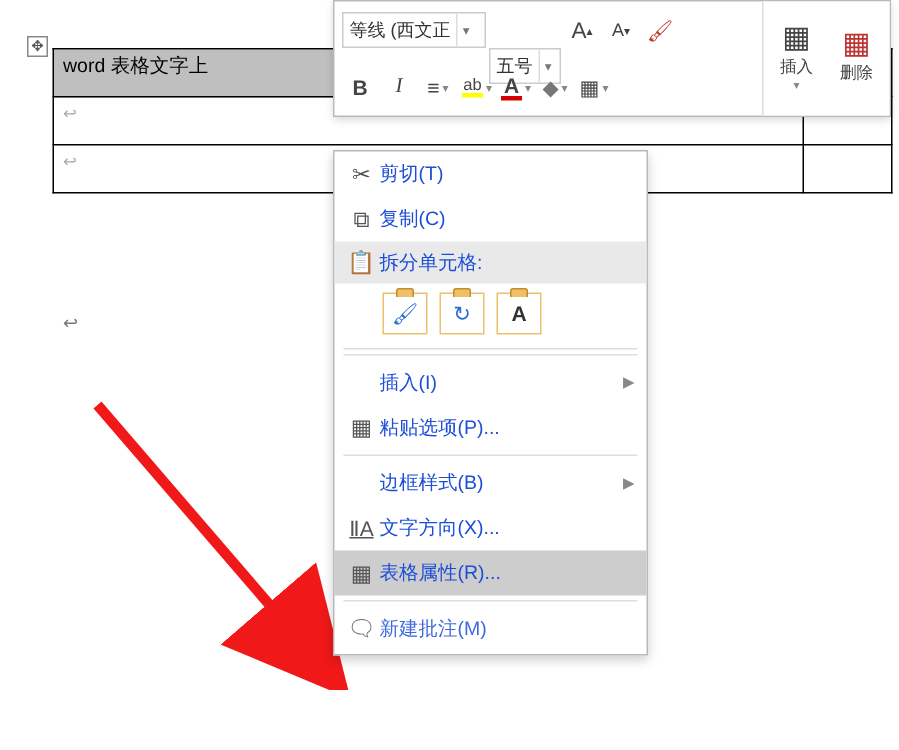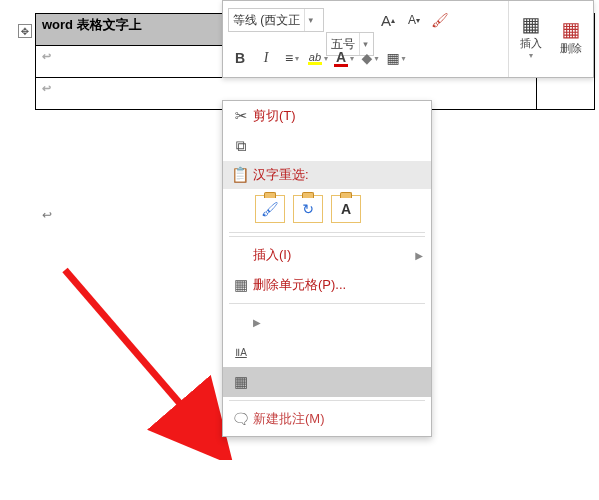--- a/index.html
+++ b/index.html
@@ -11,23 +11,22 @@
     font-family: "Microsoft YaHei", "SimSun", sans-serif;
     font-size: 13px;
     color: #333;
     position: relative;
     overflow: hidden;
   }
   
   .doc {
     position: absolute;
     left: 35px;
-    top: 13px;
+    top: 32px;
     right: 0;
-    font-weight: bold;
   }
   .move-handle {
     position: absolute;
     left: 18px;
     top: 24px;
     width: 14px;
     height: 14px;
     border: 1px solid #888;
     display: flex;
     align-items: center;
@@ -140,21 +139,21 @@
     padding: 0 8px 0 6px;
     position: relative;
   }
   .ctx-item:hover, .ctx-item.hl { background:#cdcdcd; }
   .ctx-item.header-like { background:#e9e9e9; height:28px;}
   .ctx-ico {
     width: 24px;
     display:flex; align-items:center; justify-content:center;
     color:#555; font-size:15px;
   }
-  .ctx-lbl { flex:1; font-size:13px; color:#b91c1c;}
+  .ctx-lbl { flex:1; font-size:13px; color:#1d4ed8;}
   .ctx-sub { color:#888; font-size:10px;}
   .ctx-sep { height:1px; background:#ddd; margin:3px 6px;}
   .paste-options {
     display:flex; gap:8px; padding:6px 6px 6px 32px; height:40px; align-items:center;
   }
   .po {
     width:30px; height:28px; border:1px solid #eac26b; background:#fff;
     display:flex; align-items:center; justify-content:center; font-size:14px;
     position:relative;
   }
@@ -220,21 +219,21 @@
     </div>
   </div>
   <div class="mini-row">
     <div class="tb-btn" style="font-weight:bold;">B</div>
     <div class="tb-btn" style="font-style:italic; font-family:serif;">I</div>
     <div class="tb-btn dd">
       <span>≡</span>
     </div>
     <div class="tb-btn dd">
       <span class="color-underline">
-        <span style="font-size:11px;font-style:italic;">ab</span>
+        <span style="font-size:11px;">ab</span>
         <span class="bar" style="background:#ffff00;"></span>
       </span>
     </div>
     <div class="tb-btn dd">
       <span class="color-underline">
         <span style="font-weight:bold;">A</span>
         <span class="bar" style="background:#d40000;"></span>
       </span>
     </div>
     <div class="tb-btn dd">
@@ -258,24 +257,25 @@
   </div>
 </div>
 
 <div class="ctx">
   <div class="ctx-item">
     <span class="ctx-ico">✂</span>
     <span class="ctx-lbl">剪切(T)</span>
   </div>
   <div class="ctx-item">
     <span class="ctx-ico">⧉</span>
+    <span class="ctx-lbl">复制(C)</span>
   </div>
   <div class="ctx-item header-like">
     <span class="ctx-ico">📋</span>
-    <span class="ctx-lbl" style="font-weight:500;">汉字重选:</span>
+    <span class="ctx-lbl" style="font-weight:500;">拆分单元格:</span>
   </div>
   <div class="paste-options">
     <div class="po">
         <span class="clip"></span>
         <span style="color:#2a6bd4;">🖌</span>
       </div>
     <div class="po">
         <span class="clip"></span>
         <span style="color:#2a6bd4;">↻</span>
       </div>
@@ -286,32 +286,35 @@
   </div>
   <div class="ctx-sep"></div>
   <div class="ctx-sep"></div>
   <div class="ctx-item">
     <span class="ctx-ico"></span>
     <span class="ctx-lbl">插入(I)</span>
     <span class="ctx-sub">▶</span>
   </div>
   <div class="ctx-item">
     <span class="ctx-ico">▦</span>
-    <span class="ctx-lbl">删除单元格(P)...</span>
+    <span class="ctx-lbl">粘贴选项(P)...</span>
   </div>
   <div class="ctx-sep"></div>
   <div class="ctx-item">
     <span class="ctx-ico"></span>
+    <span class="ctx-lbl">边框样式(B)</span>
     <span class="ctx-sub">▶</span>
   </div>
   <div class="ctx-item">
-    <span class="ctx-ico" style="font-size:10px;text-decoration:underline;">ⅡA</span>
+    <span class="ctx-ico" style="font-size:14px;text-decoration:underline;">ⅡA</span>
+    <span class="ctx-lbl">文字方向(X)...</span>
   </div>
   <div class="ctx-item hl">
     <span class="ctx-ico">▦</span>
+    <span class="ctx-lbl">表格属性(R)...</span>
   </div>
   <div class="ctx-sep"></div>
   <div class="ctx-item" style="opacity:.85;">
     <span class="ctx-ico">🗨</span>
     <span class="ctx-lbl">新建批注(M)</span>
   </div>
 </div>
 
 <svg class="arrow-ann" viewBox="0 0 180 200">
   <defs>

